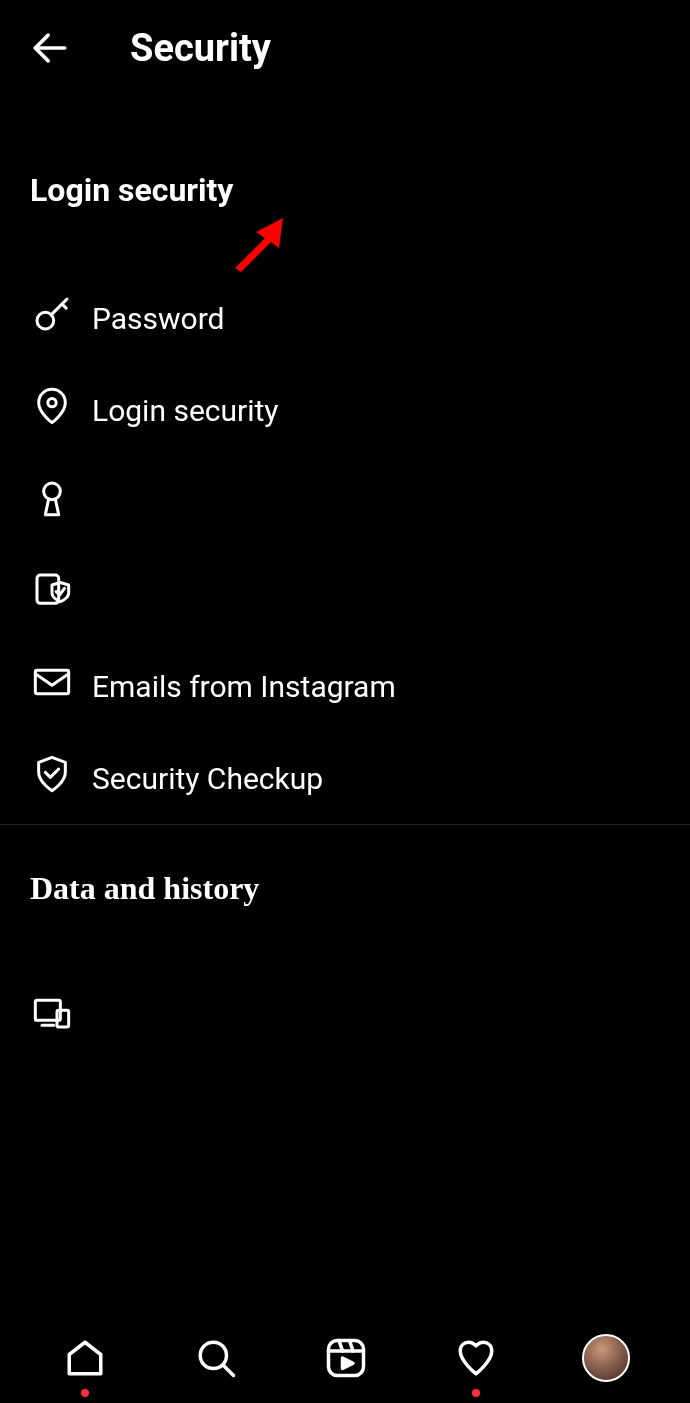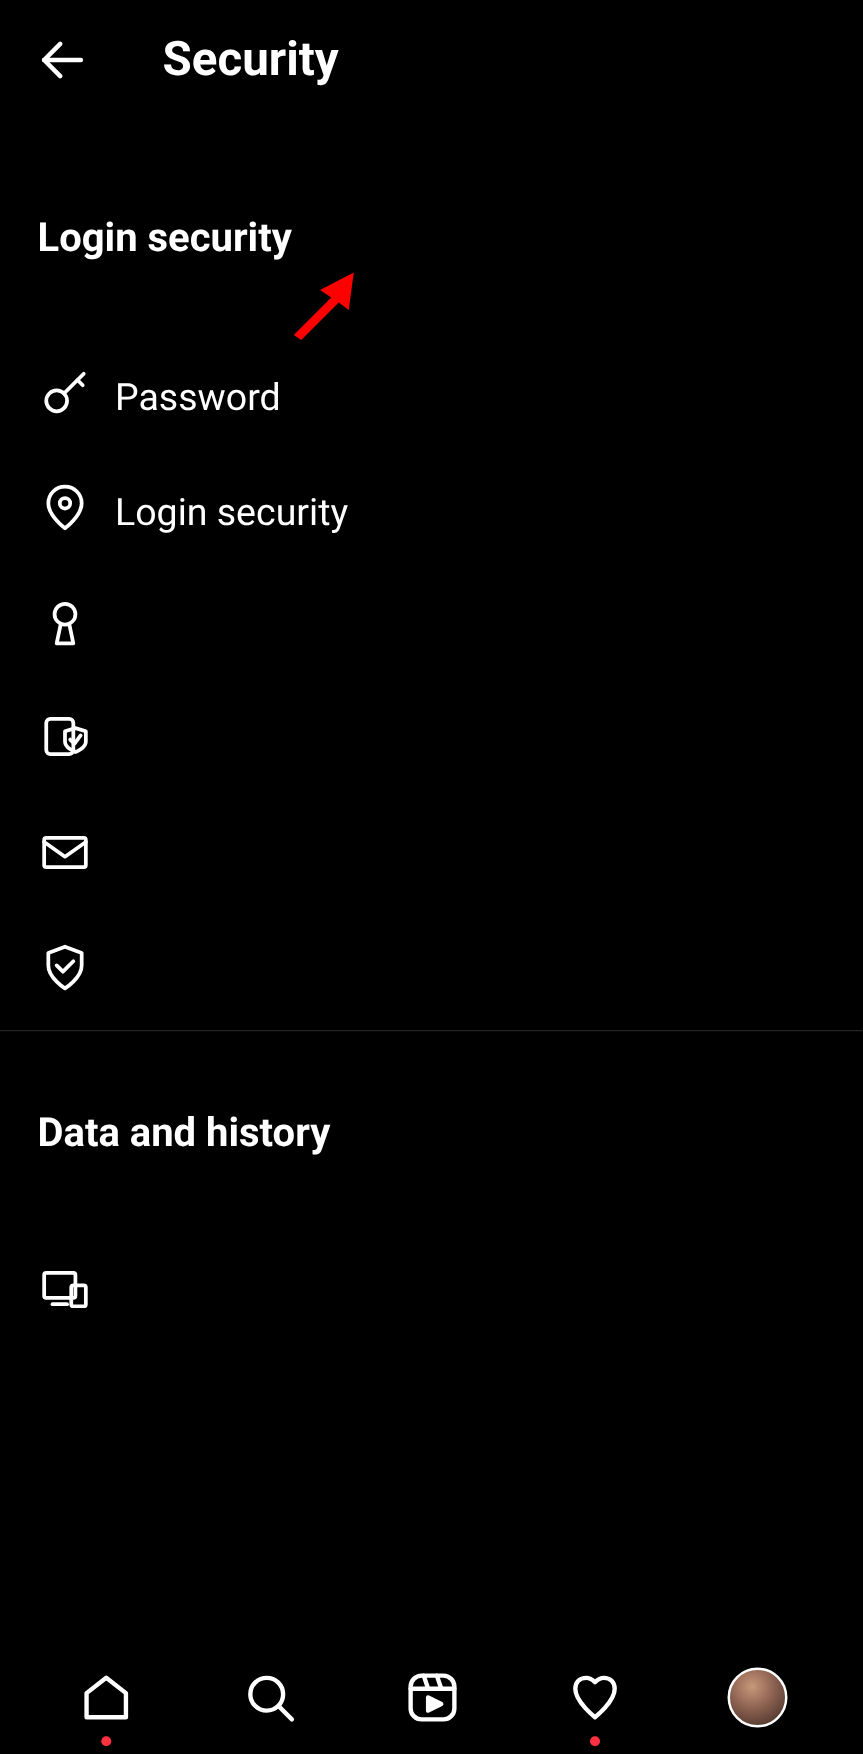--- a/index.html
+++ b/index.html
@@ -64,21 +64,22 @@
       margin-left: 18px;
       color: #fff;
     }
     .divider {
       height: 1px;
       background: #262626;
       margin-top: 28px;
       margin-bottom: 0;
     }
     .section-title.second {
-      margin-top: 62px;
+      margin-top: 45px;
+      font-family: Liberation Serif, serif;
     }
     .arrow-pointer {
       position: absolute;
       left: 225px;
       top: 210px;
       pointer-events: none;
     }
     .bottom-nav {
       position: absolute;
       bottom: 0;
@@ -173,29 +174,31 @@
   </div>
 </div>
 
 <div class="menu-item">
   <div class="menu-icon">
     <svg width="40" height="40" viewBox="0 0 24 24" fill="none" stroke="#fff" stroke-width="1.8" stroke-linecap="round" stroke-linejoin="round">
       <rect x="2" y="5" width="20" height="14" rx="1"></rect>
       <polyline points="2 7 12 14 22 7"></polyline>
     </svg>
   </div>
+  <div class="menu-label">Emails from Instagram</div>
 </div>
 
 <div class="menu-item">
   <div class="menu-icon">
     <svg width="40" height="40" viewBox="0 0 24 24" fill="none" stroke="#fff" stroke-width="1.8" stroke-linecap="round" stroke-linejoin="round">
       <path d="M12 2 L4 5 L4 11 C4 17 12 22 12 22 C12 22 20 17 20 11 L20 5 Z"></path>
       <polyline points="8 11 11 14 16 9"></polyline>
     </svg>
   </div>
+  <div class="menu-label">Security Checkup</div>
 </div>
 
 <div class="divider"></div>
 
 <div class="section-title second">Data and history</div>
 
 <div class="menu-item">
   <div class="menu-icon">
     <svg width="40" height="40" viewBox="0 0 24 24" fill="none" stroke="#fff" stroke-width="1.8" stroke-linecap="round" stroke-linejoin="round">
       <rect x="2" y="5" width="15" height="12" rx="1"></rect>

